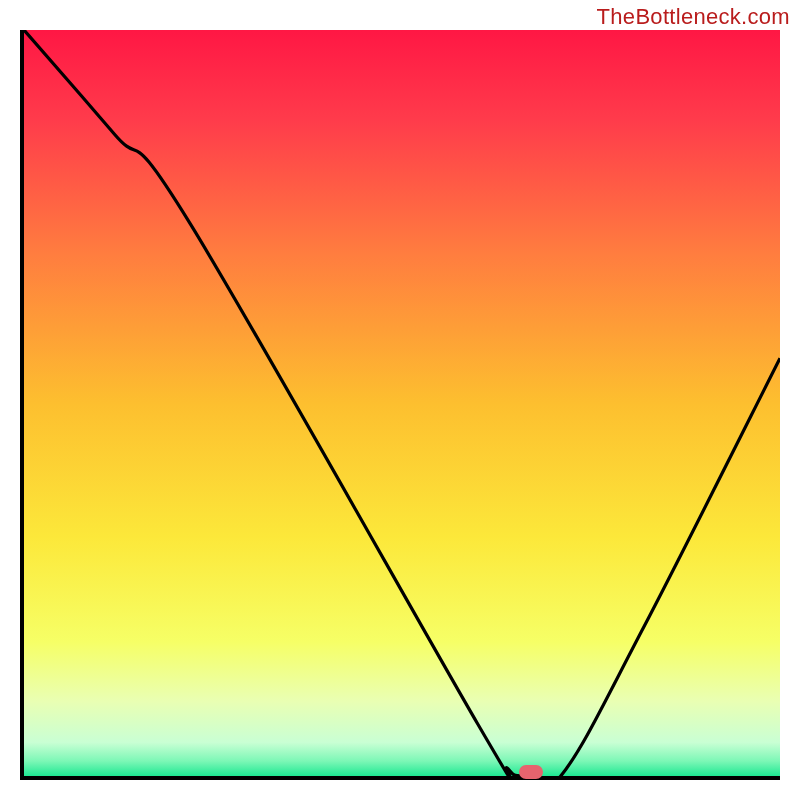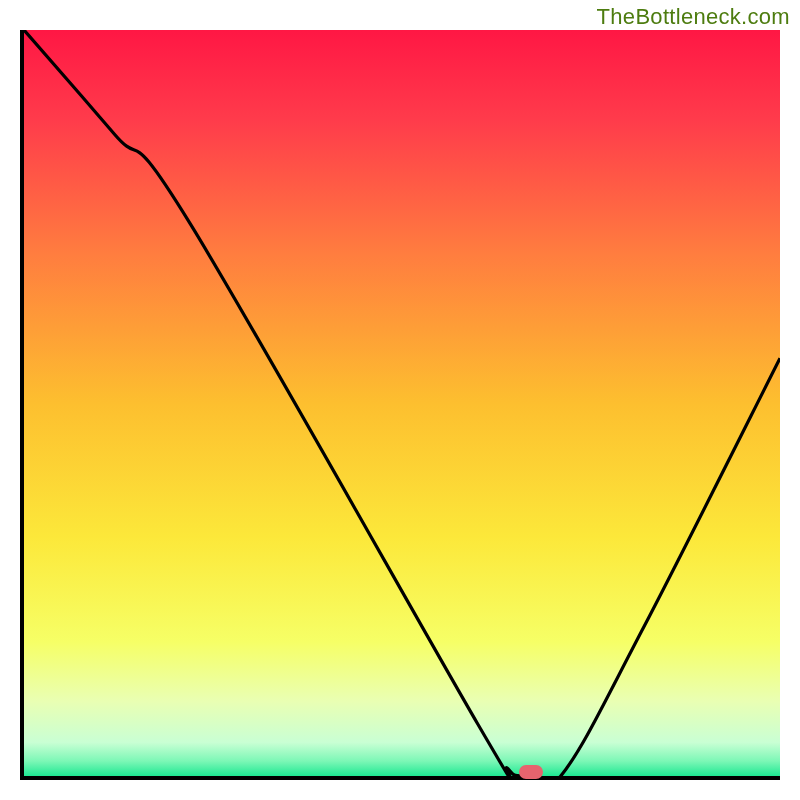--- a/index.html
+++ b/index.html
@@ -13,21 +13,21 @@
   .chart-container {
     position: relative;
     width: 800px;
     height: 800px;
   }
   .watermark {
     position: absolute;
     top: 4px;
     right: 10px;
     font-size: 22px;
-    color: #4d7c0f;
+    color: #b91c1c;
     font-weight: 500;
     letter-spacing: 0.3px;
     z-index: 10;
   }
   .plot-area {
     position: absolute;
     left: 20px;
     top: 30px;
     width: 760px;
     height: 750px;

